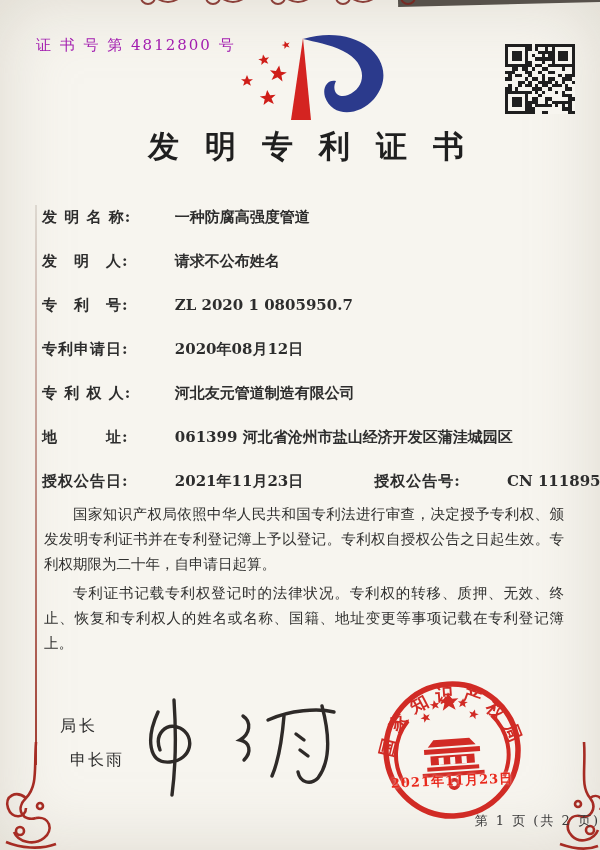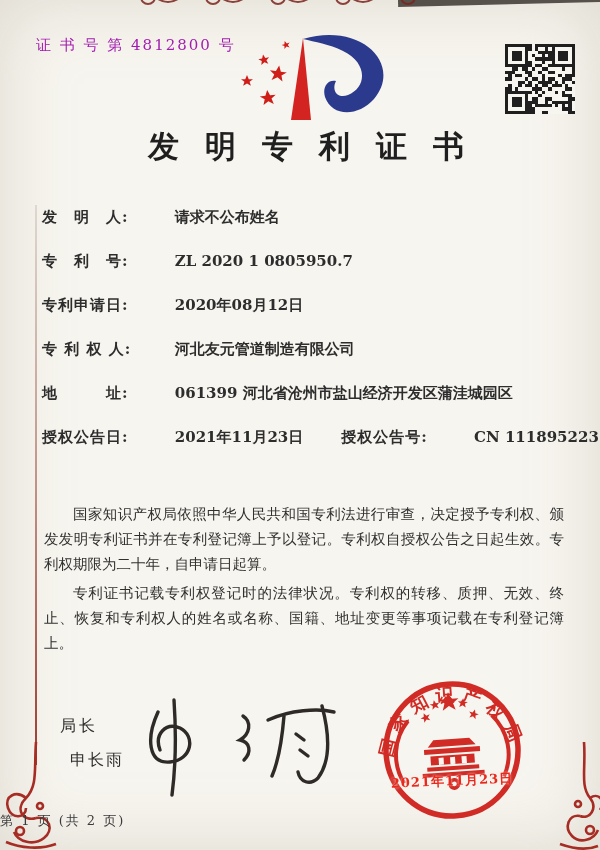--- a/index.html
+++ b/index.html
@@ -16,37 +16,37 @@
   
   .qr{position:absolute;left:505px;top:44px;}
   
   .title{position:absolute;left:0;right:0;top:126px;text-align:center;font-size:31px;font-weight:bold;
          color:#1f1f1f;letter-spacing:26px;padding-left:38px;}
   
   .fields{position:absolute;left:42px;top:205px;right:25px;color:#2d2d2d;}
   .frow{font-size:15px;line-height:24px;margin-bottom:20px;white-space:nowrap;}
   .frow .lab{display:inline-block;min-width:118px;letter-spacing:1px;font-weight:600;}
   .frow .val{margin-left:10px;font-weight:600;}
-  .frow.dual{display:flex;}
+  .frow.dual{display:flex;gap:33px;}
   .frow.dual .pair2{margin-left:38px;}
   
   .bodytext{position:absolute;left:40px;right:32px;top:498px;font-size:14.5px;line-height:25px;
             color:#30302f;text-align:justify;}
   .bodytext p{margin:4px;text-indent:2em;}
   
   .sig-title{position:absolute;left:60px;top:716px;font-size:16px;color:#2e2e2e;letter-spacing:3px;}
   .sig-name{position:absolute;left:70px;top:750px;font-size:16px;color:#2e2e2e;letter-spacing:2px;}
   .sig-hand{position:absolute;left:125px;top:688px;}
   
   .seal{position:absolute;left:366px;top:664px;opacity:.94;transform:rotate(-4deg);}
   .seal-date{position:absolute;left:366px;top:772px;width:172px;text-align:center;font-size:13px;
              font-weight:bold;color:#e8291c;letter-spacing:1px;transform:rotate(-2.5deg);
              text-shadow:0 0 3px rgba(255,240,238,.85);z-index:3;}
   
-  .footer{position:absolute;left:0;right:0;top:812px;text-align:left;font-size:13px;color:#3a3a3a;
+  .footer{position:absolute;left:0;right:0;top:812px;text-align:right;font-size:13px;color:#3a3a3a;
           letter-spacing:2px;}
   
   .crease{position:absolute;left:35px;top:205px;width:2px;height:560px;
           background:linear-gradient(#ddd8d0,#c09288,#a03a2e);}
   .corner-bl{position:absolute;left:-4px;top:738px;}
   .corner-br{position:absolute;left:540px;top:742px;}
 </style>
 </head>
 <body>
 
@@ -331,20 +331,24 @@
         <rect x="12" y="20" width="1" height="1"></rect>
         <rect x="19" y="20" width="1" height="1"></rect>
         <rect x="20" y="20" width="1" height="1"></rect>
       </g>
   </svg>
 
   <div class="title">发明专利证书</div>
 
   <div class="fields">
     <div class="frow">
+      <span class="lab">发 明 名 称:</span>
+      <span class="val">一种防腐高强度管道</span>
+    </div>
+    <div class="frow">
       <span class="lab">发　明　人:</span>
       <span class="val">请求不公布姓名</span>
     </div>
     <div class="frow">
       <span class="lab">专　利　号:</span>
       <span class="val">ZL 2020 1 0805950.7</span>
     </div>
     <div class="frow">
       <span class="lab">专利申请日:</span>
       <span class="val">2020年08月12日</span>

